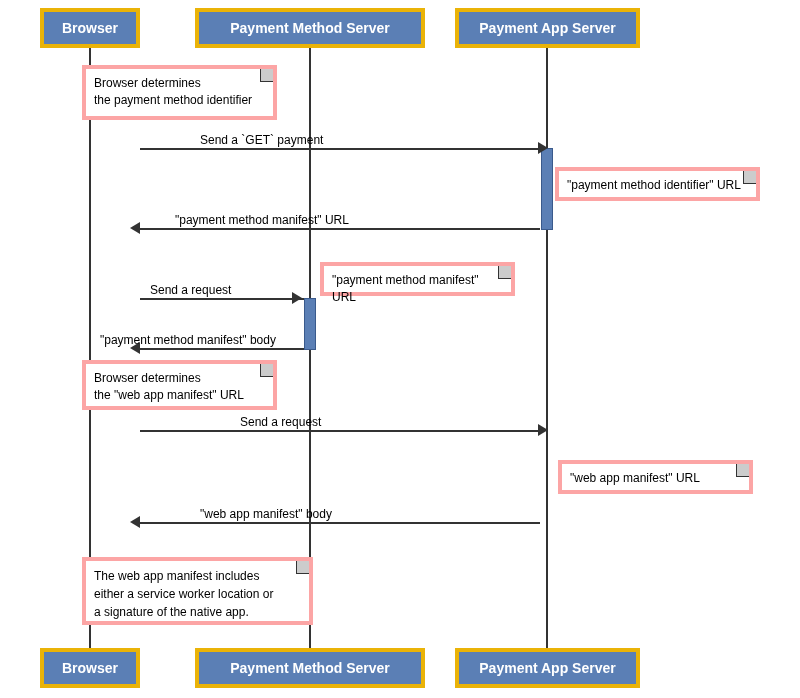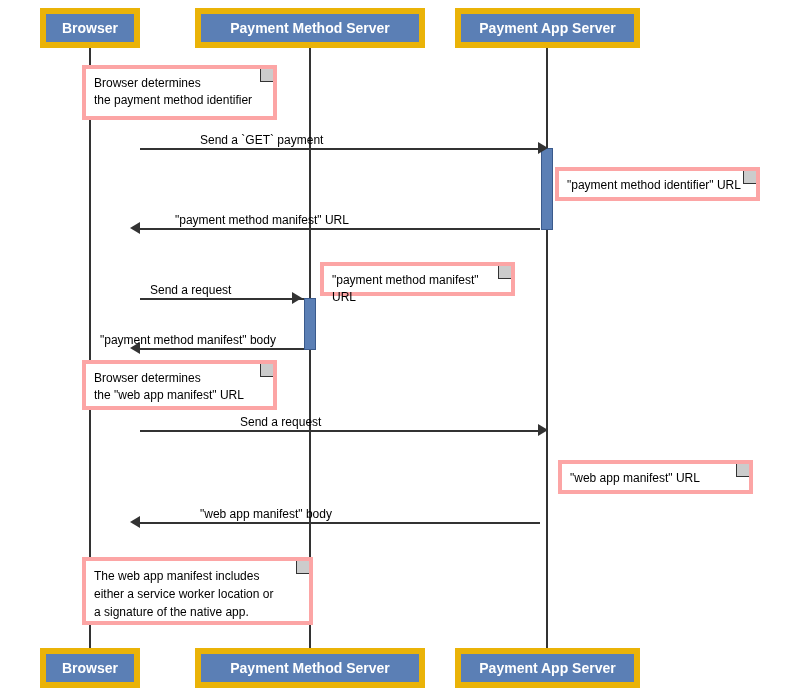--- a/index.html
+++ b/index.html
@@ -19,21 +19,21 @@
       height: 698px;
     }
 
     
     .actor-box {
       position: absolute;
       background: #5b7fb5;
       color: #fff;
       font-weight: bold;
       font-size: 14px;
-      border: 6px solid #eab308;
+      border: 4px solid #eab308;
       padding: 0 12px;
       text-align: center;
       display: flex;
       align-items: center;
       justify-content: center;
     }
 
     
     .lifeline {
       position: absolute;

